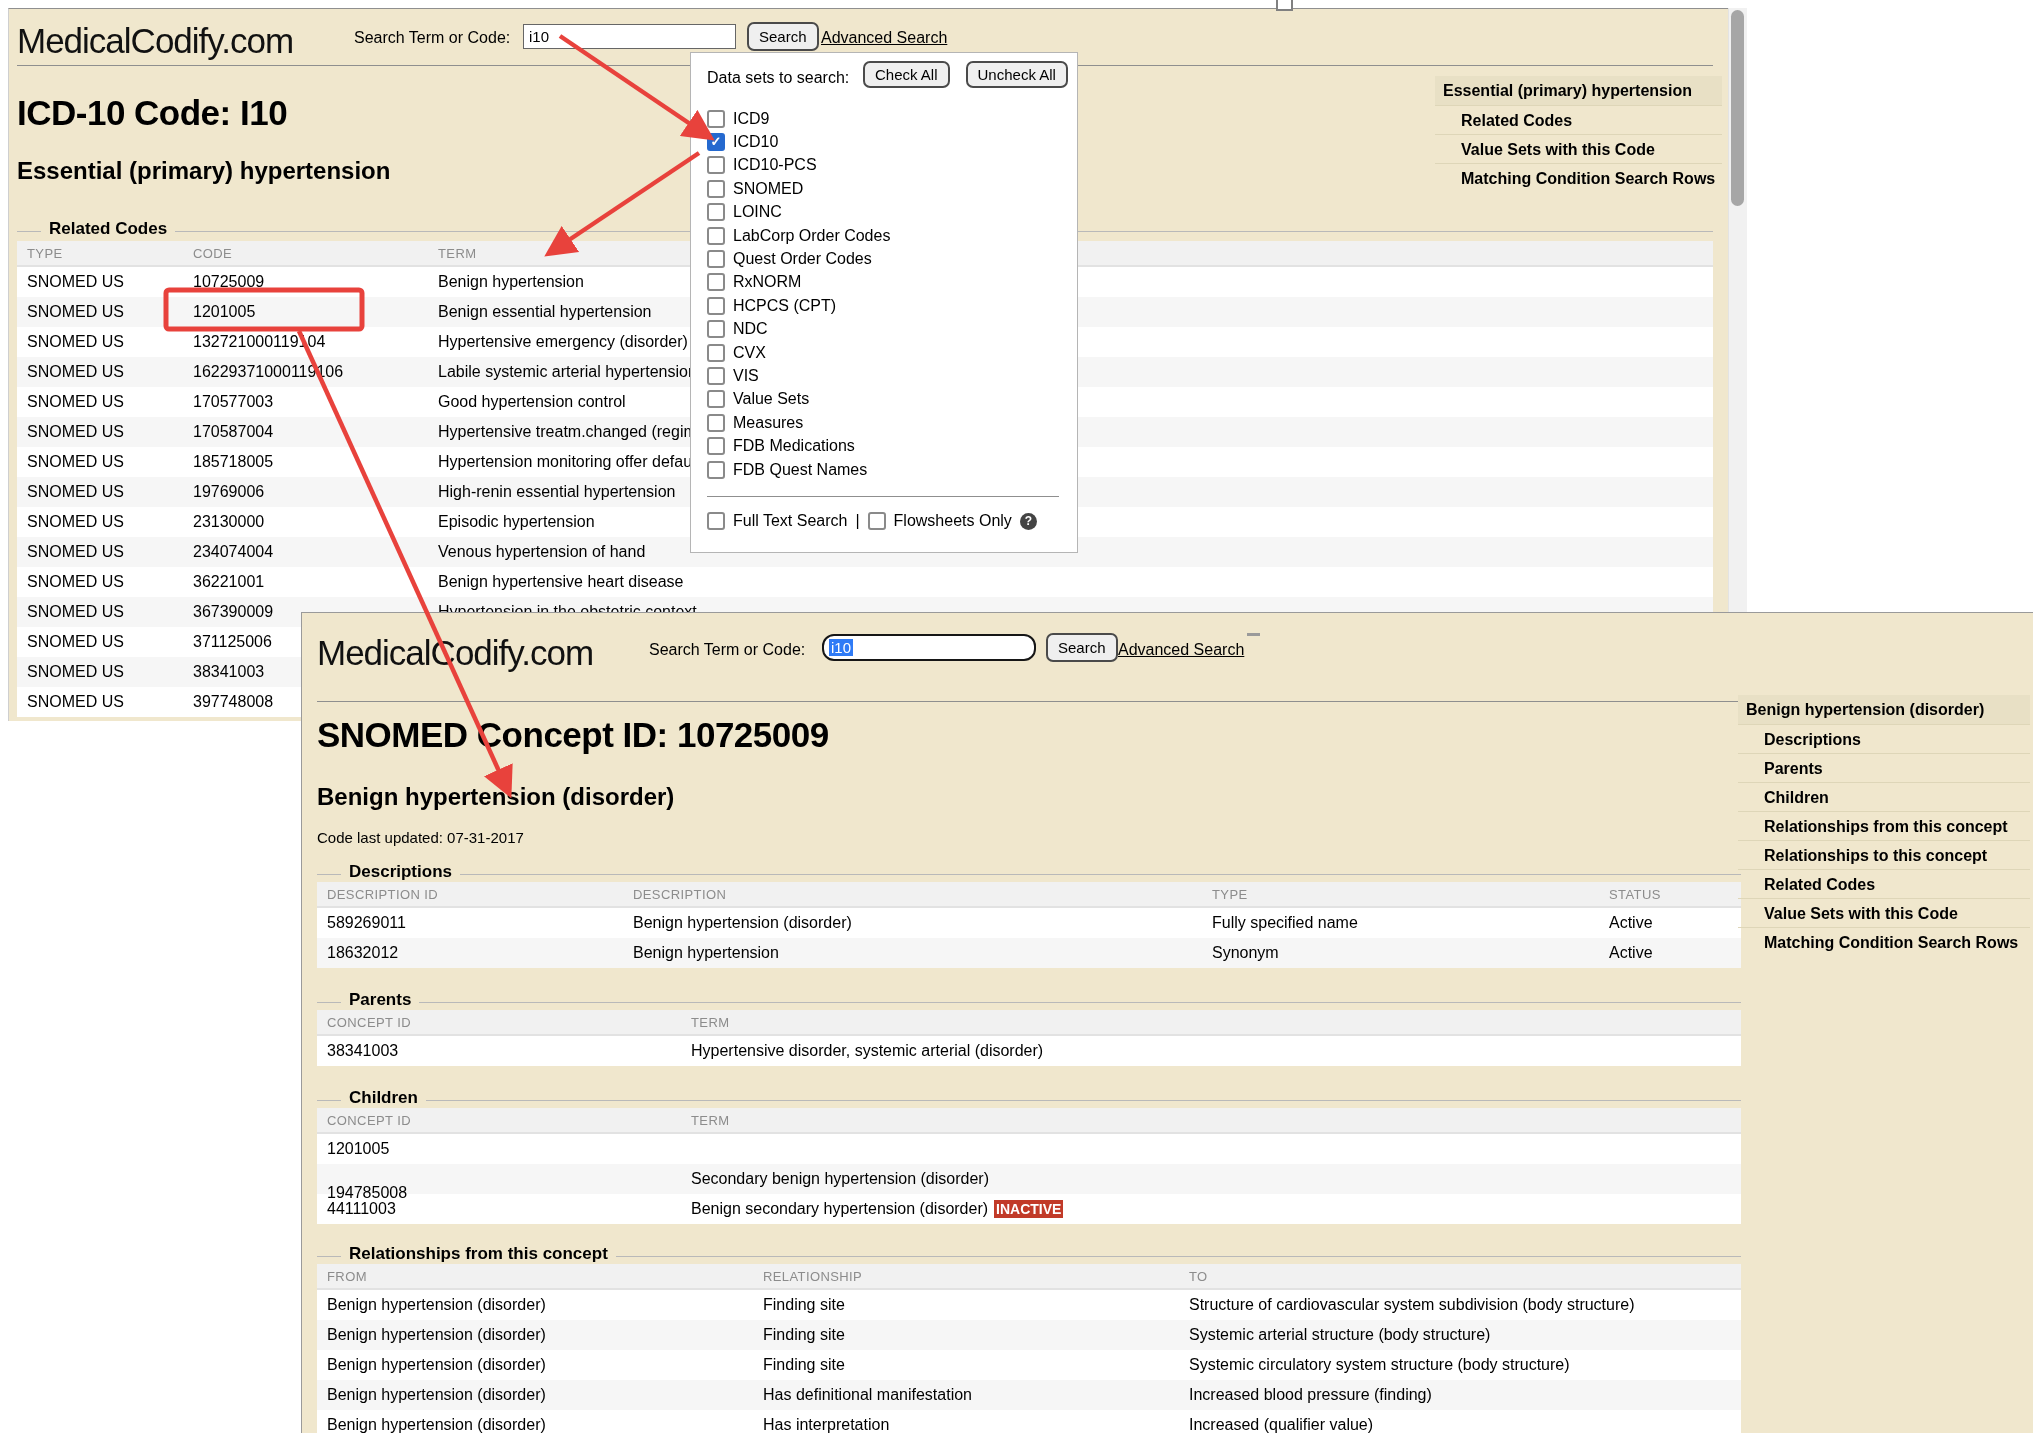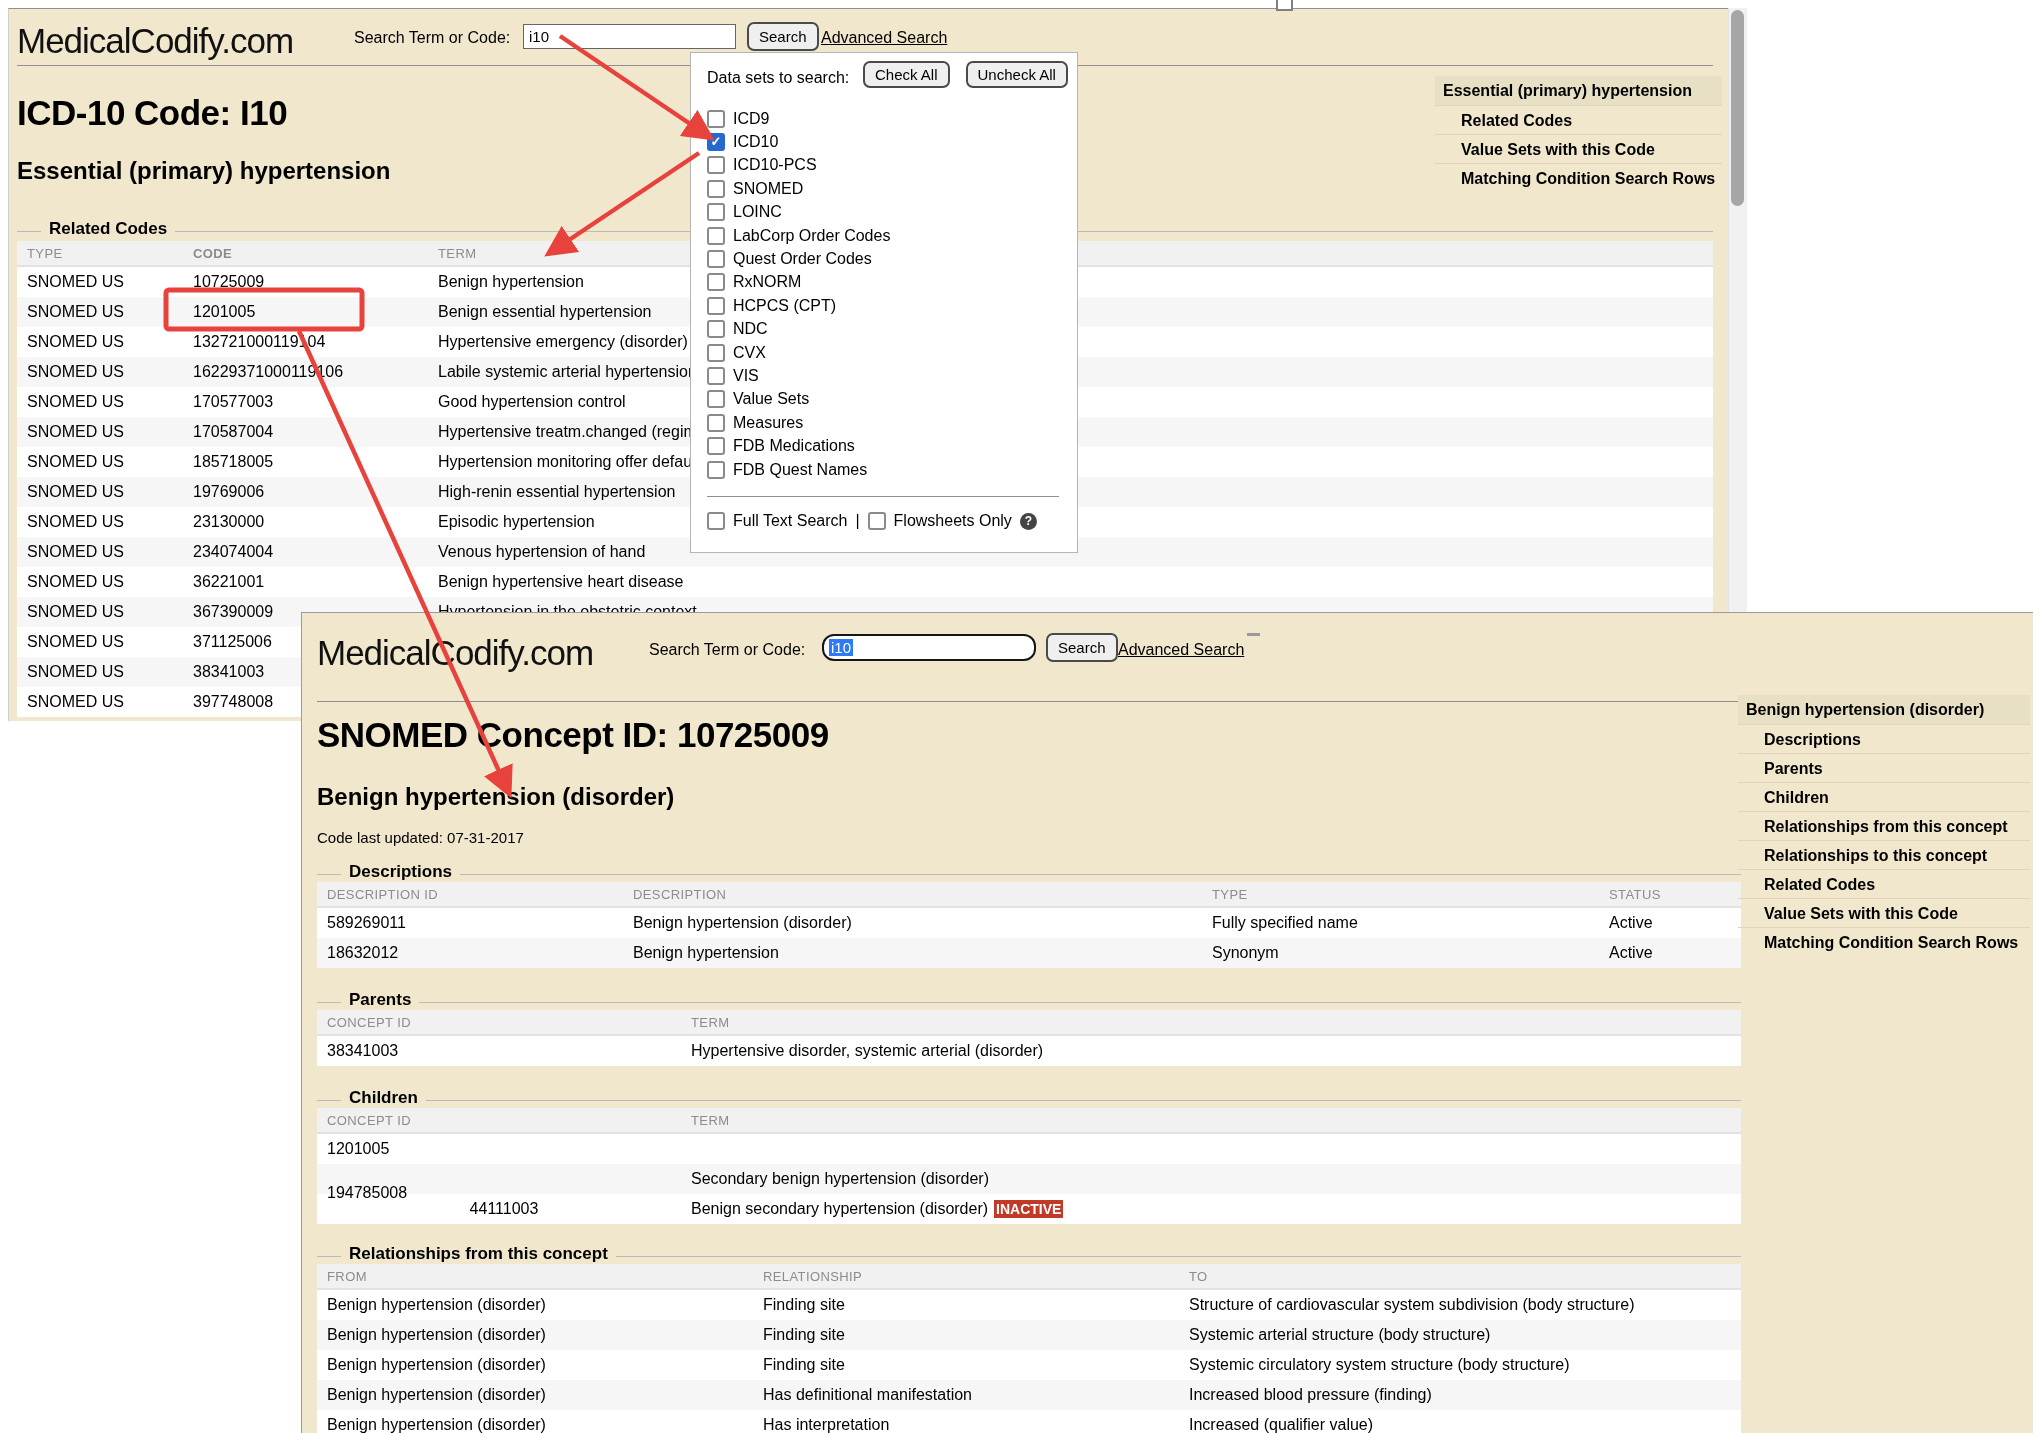--- a/index.html
+++ b/index.html
@@ -69,21 +69,21 @@
 
   <div class="h1" style="left:8px;top:82px;">ICD-10 Code: I10</div>
   <div class="h2" style="left:8px;top:148px;">Essential (primary) hypertension</div>
 
   <div class="legendline" style="left:8px;top:222px;width:1696px;">
     <span class="lg">Related Codes</span>
   </div>
   <div class="table" style="left:8px;top:232px;width:1696px;">
     <div class="thead">
         <span style="width: 166px;">TYPE</span>
-        <span style="width: 245px; font-weight: bold;">CODE</span>
+        <span style="width: 245px;">CODE</span>
         <span class="fx">TERM</span>
       </div>
     <div>
         <div class="trow">
           <span class="tcell" style="width: 166px;">SNOMED US</span>
           <span class="tcell" style="width: 245px;">10725009</span>
           <span class="tcell fx">Benign hypertension</span>
         </div>
         <div class="trow alt">
           <span class="tcell" style="width: 166px;">SNOMED US</span>
@@ -321,21 +321,21 @@
       </div>
     <div>
         <div class="trow">
           <span class="tcell" style="width: 364px;">1201005</span>
         </div>
         <div class="trow alt">
           <span class="tcell" style="width: 364px; margin-top: 28px;">194785008</span>
           <span class="tcell fx">Secondary benign hypertension (disorder)</span>
         </div>
         <div class="trow">
-          <span class="tcell" style="width: 364px; text-align: center;">44111003</span>
+          <span class="tcell" style="width: 364px;">44111003</span>
           <span class="tcell fx">Benign secondary hypertension (disorder)<span class="badge">INACTIVE</span></span>
         </div>
       </div>
   </div>
 
   <div class="legendline" style="left:15px;top:643px;width:1424px;">
     <span class="lg">Relationships from this concept</span>
   </div>
   <div class="table" style="left:15px;top:651px;width:1424px;">
     <div class="thead">

